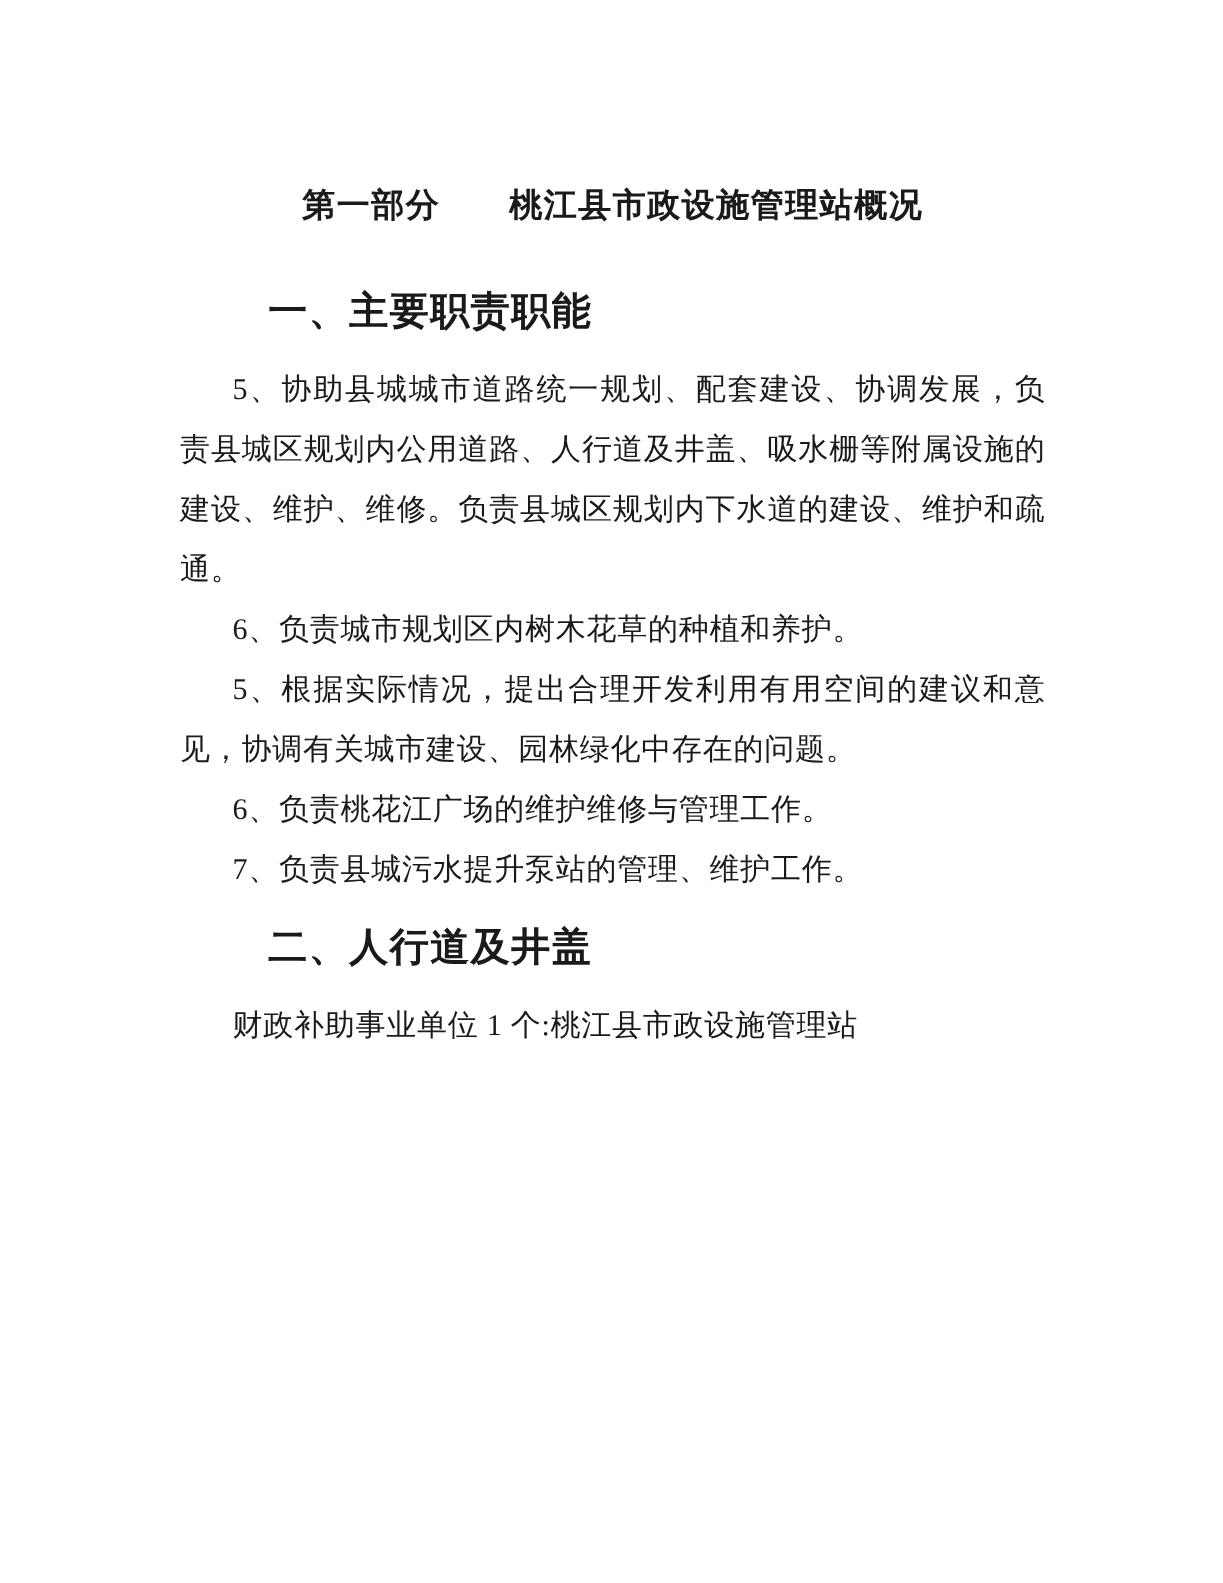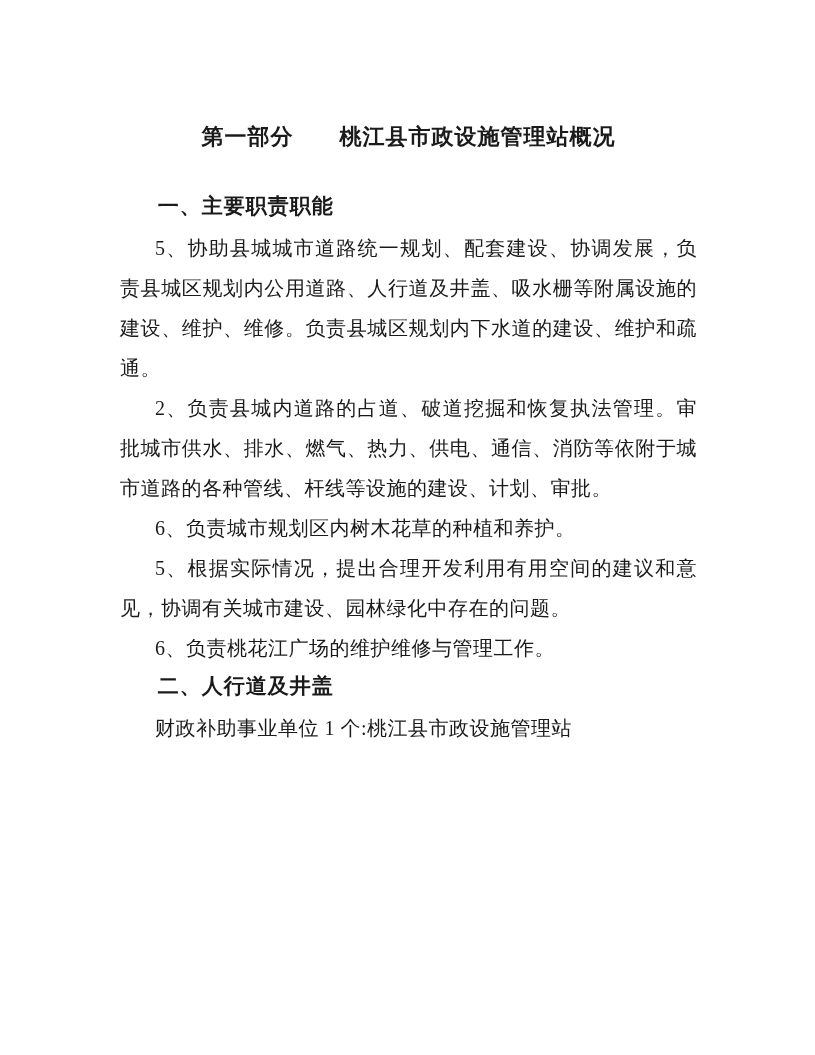--- a/index.html
+++ b/index.html
@@ -23,24 +23,24 @@
     margin: 0 0 34px 0;
     font-family: "Liberation Sans", "DejaVu Sans", sans-serif;
     font-weight: 700;
     font-size: 22px;
     line-height: 34px;
     letter-spacing: 1px;
     text-align: center;
     white-space: pre-wrap;
   }
   .section-heading {
-    margin: 0;
-    font-family: Liberation Mono, monospace;
+    margin: 12px;
+    font-family: Liberation Serif, serif;
     font-weight: 700;
-    font-size: 21px;
+    font-size: 26px;
     line-height: 40px;
     letter-spacing: 1px;
     text-indent: 1.8em;
   }
   .para {
     margin: 0;
     font-family: "Liberation Serif", "DejaVu Serif", serif;
     font-weight: 400;
     font-size: 20px;
     line-height: 40px;
@@ -54,28 +54,28 @@
 
 <div class="page">
   <div class="content">
 
     <h1 class="doc-title">第一部分　　桃江县市政设施管理站概况</h1>
 
     <h2 class="section-heading">一、主要职责职能</h2>
 
     <p class="para">5、协助县城城市道路统一规划、配套建设、协调发展，负责县城区规划内公用道路、人行道及井盖、吸水栅等附属设施的建设、维护、维修。负责县城区规划内下水道的建设、维护和疏通。</p>
 
-    <p class="para">2、负责县城内道路的占道、破道挖掘和恢复执法管理。审批城市供水、排水、燃气、热力、供电、通信、消防等依附于城市道路的各种管线、杆线等设施的建设、计划、审批。</p>
 
     <p class="para">6、负责城市规划区内树木花草的种植和养护。</p>
 
 
     <p class="para">5、根据实际情况，提出合理开发利用有用空间的建议和意见，协调有关城市建设、园林绿化中存在的问题。</p>
 
     <p class="para">6、负责桃花江广场的维护维修与管理工作。</p>
 
+    <p class="para">7、负责县城污水提升泵站的管理、维护工作。</p>
 
     <h2 class="section-heading">二、人行道及井盖</h2>
 
     <p class="para">财政补助事业单位 1 个:桃江县市政设施管理站</p>
 
   </div>
 </div>
 
 </body></html>

